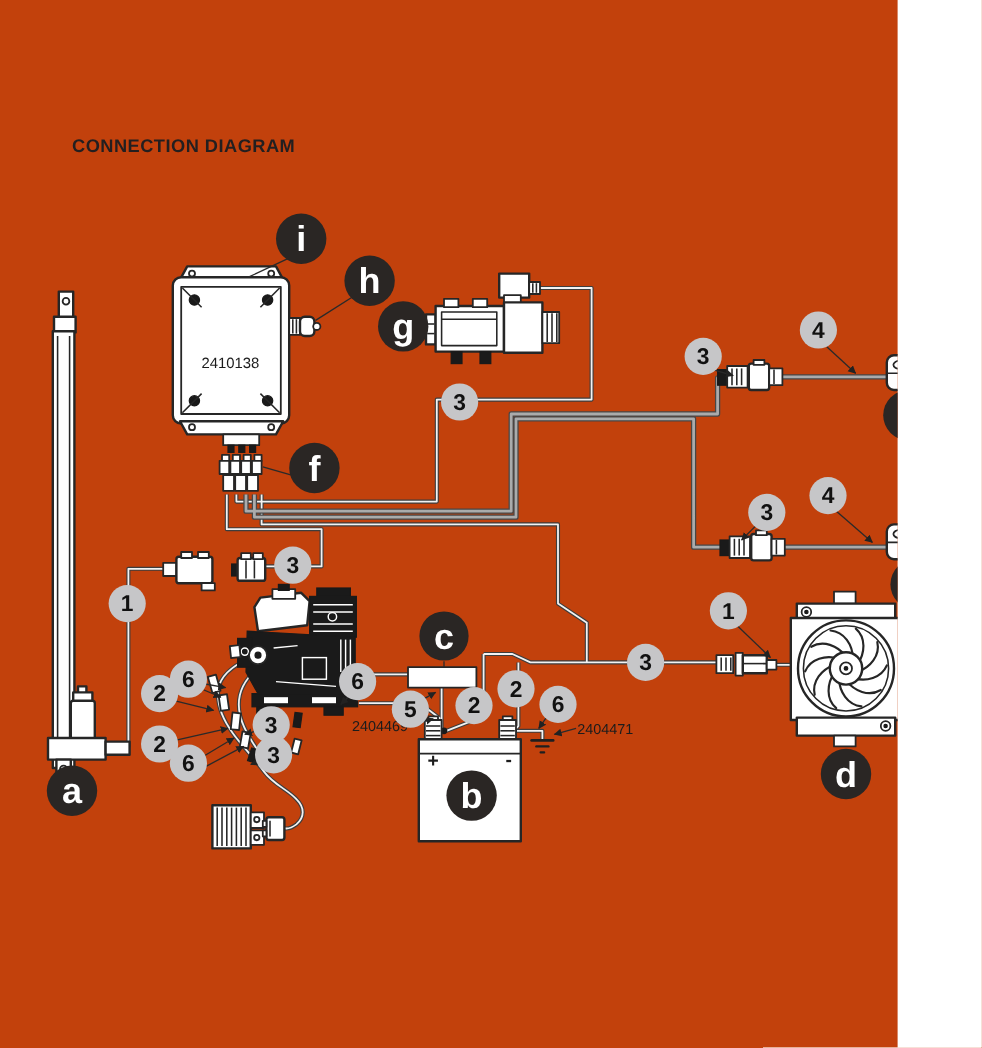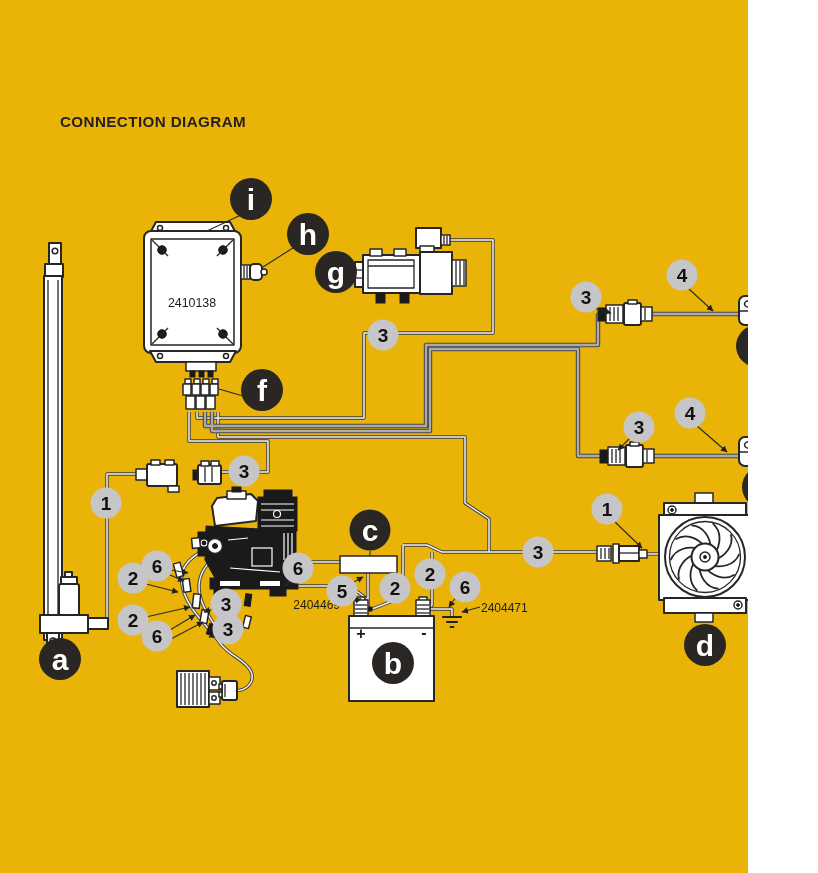--- a/index.html
+++ b/index.html
@@ -1,16 +1,16 @@
 <!DOCTYPE html>
 <html><head>
 <meta charset="utf-8">
 <style>
   html,body{margin:0;padding:0;background:#ffffff;}
-  .page{position:relative;width:748px;height:873px;background:#eab308;overflow:hidden;
+  .page{position:relative;width:748px;height:873px;background:#c2410c;overflow:hidden;
         font-family:"Liberation Sans","DejaVu Sans",sans-serif;}
   svg{display:block}
   
   .st  {fill:none;stroke:#262626;stroke-width:2;stroke-linejoin:round;stroke-linecap:round;}
   .st1 {fill:none;stroke:#262626;stroke-width:1.3;stroke-linejoin:round;}
   .stw {fill:#ffffff;stroke:#262626;stroke-width:2;stroke-linejoin:round;}
   .stw1{fill:#ffffff;stroke:#262626;stroke-width:1.5;stroke-linejoin:round;}
   .blk {fill:#1a1a1a;stroke:#1a1a1a;stroke-width:1;}
   .wht {stroke:#ffffff;stroke-width:1.2;fill:none;}
   

